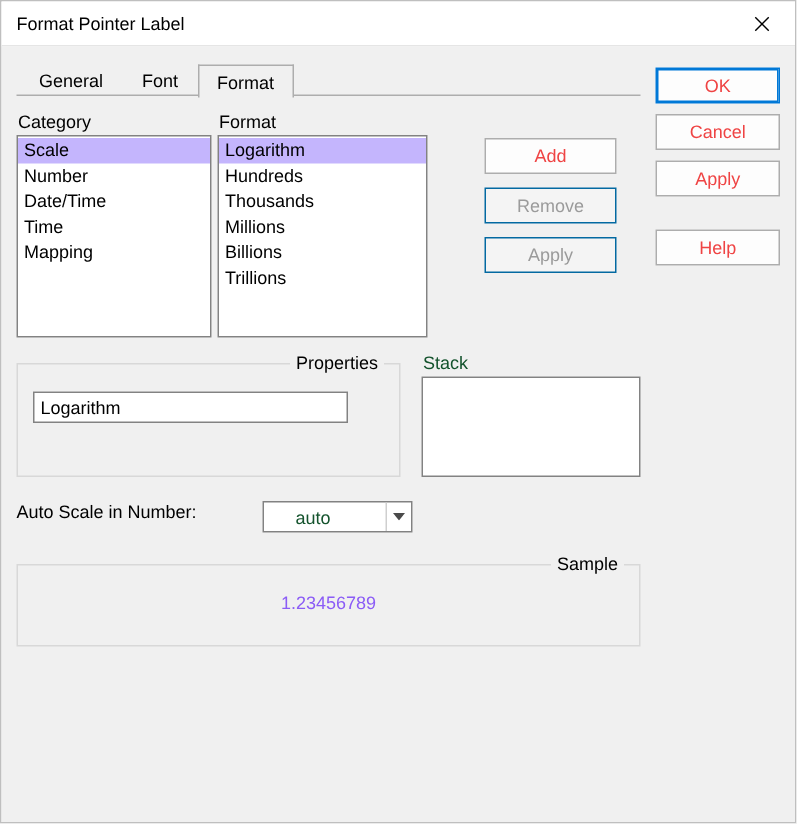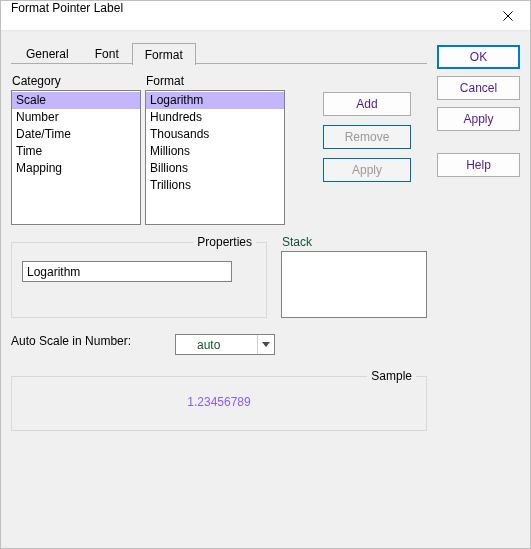--- a/index.html
+++ b/index.html
@@ -12,21 +12,21 @@
     border: 1px solid #bfbfbf;
     background: #fff;
     position: relative;
     display: flex;
     flex-direction: column;
   }
 
   .titlebar {
     height: 30px;
     display: flex;
-    align-items: flex-start;
+    align-items: center;
     padding: 0 0 0 10px;
     border-bottom: 1px solid #e5e5e5;
     background: #fff;
   }
   .titlebar .title {
     flex: 1;
     color: #000;
   }
   .titlebar .close {
     width: 45px;
@@ -57,21 +57,21 @@
     display: flex;
     flex-direction: column;
     gap: 7px;
     padding-top: 4px;
   }
 
   .btn {
     height: 24px;
     border: 1px solid #adadad;
     background: #fdfdfd;
-    color: #4c1d95;
+    color: #ef4444;
     display: flex;
     align-items: center;
     justify-content: center;
     user-select: none;
   }
   .btn.default {
     border: 1px solid #0078d7;
     box-shadow: inset 0 0 0 1px #0078d7;
   }
   .btn.disabled {

